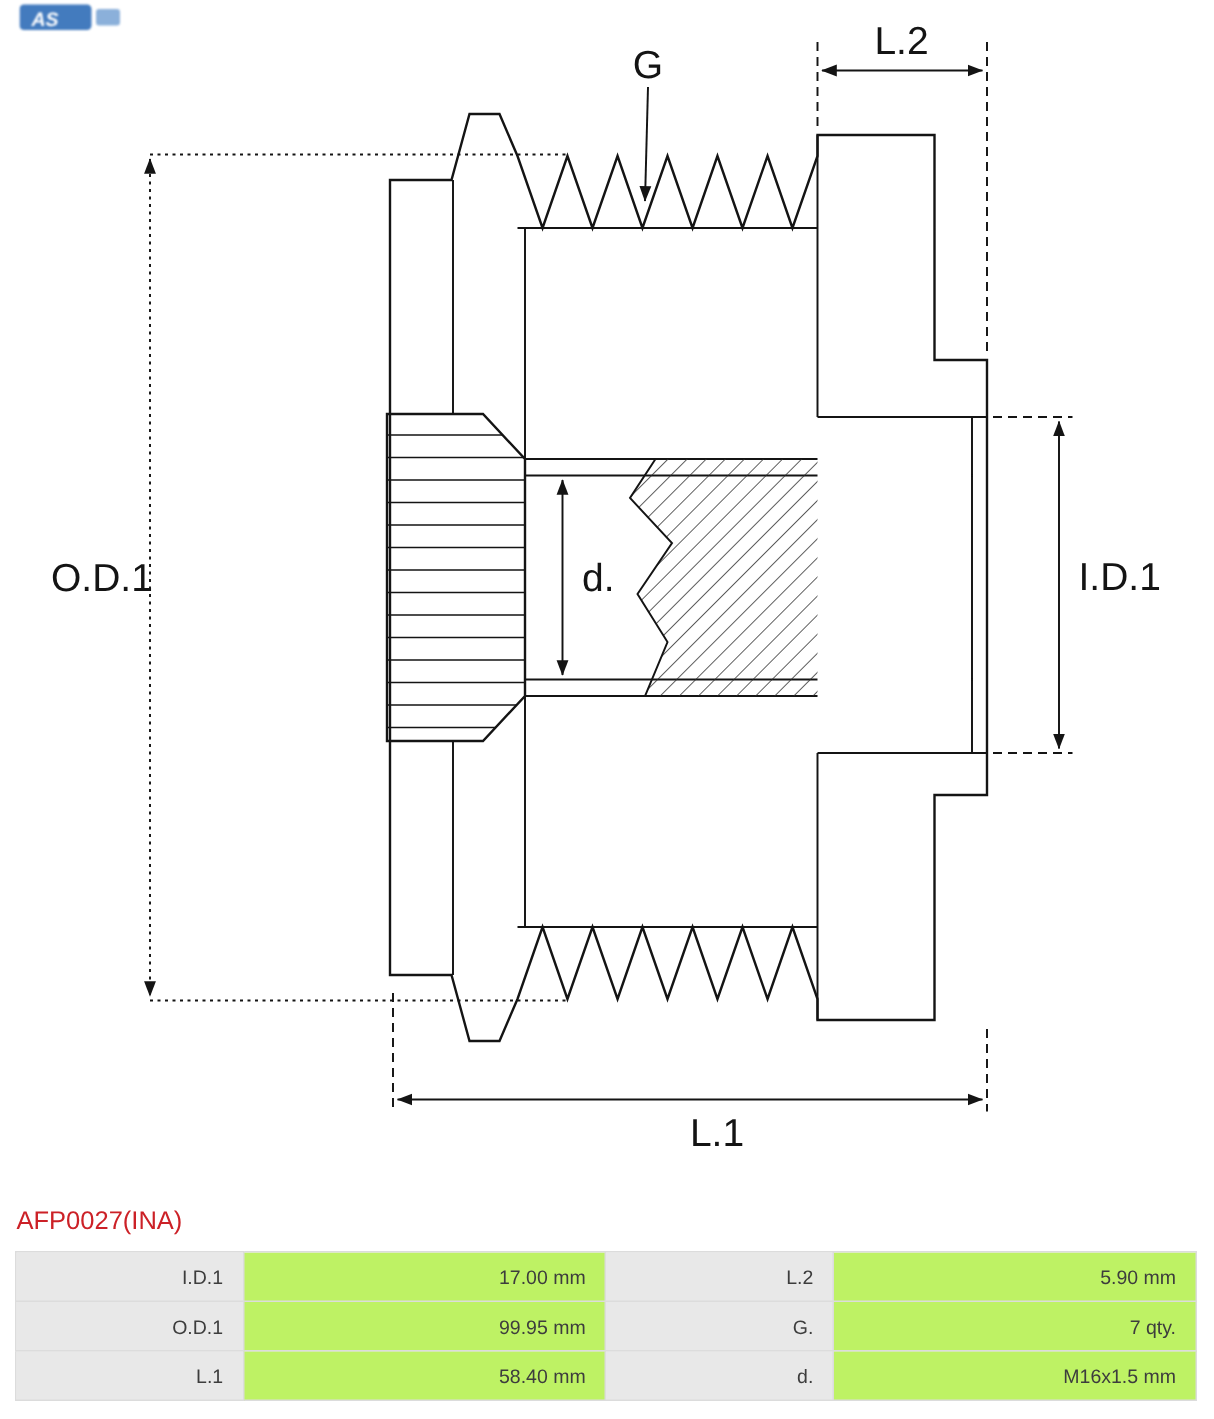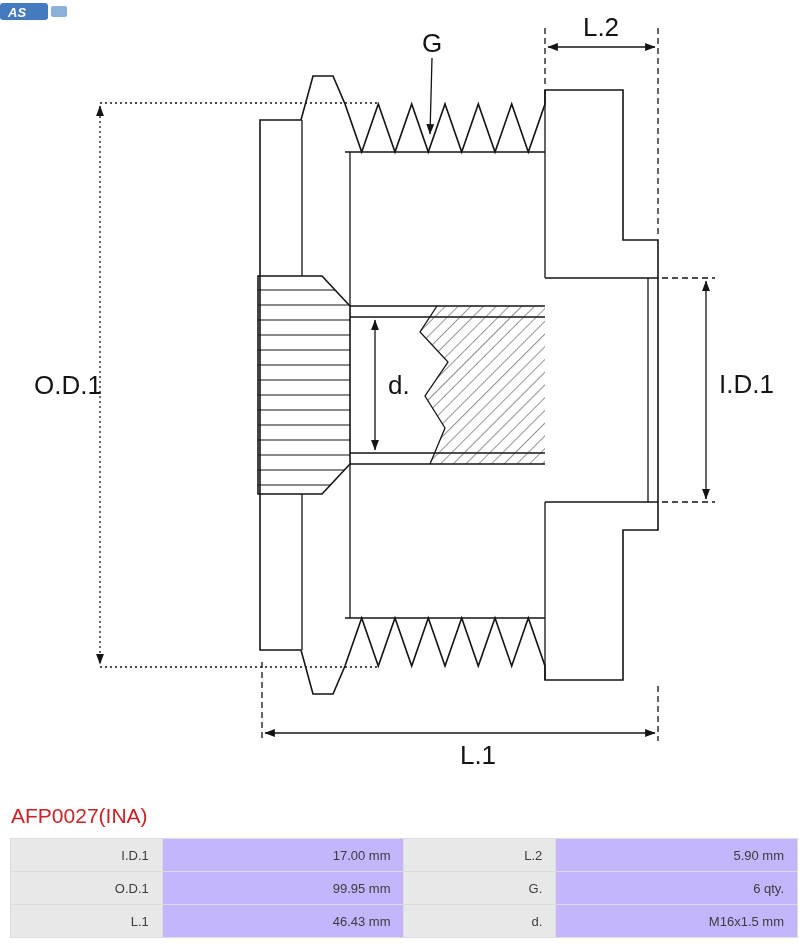--- a/index.html
+++ b/index.html
@@ -4,52 +4,52 @@
 <style>
   html,body { margin:0; padding:0; }
   body {
     width:809px; height:946px;
     background:#ffffff;
     font-family:"Liberation Sans", sans-serif;
     position:relative;
     overflow:hidden;
   }
   .logo {
-    position:absolute; top:2px; left:0;
+    position:absolute; top:2px; left:13px;
     filter: blur(0.7px); opacity:.9;
   }
   svg.drawing { display:block; }
   .draw-line { stroke:#141414; fill:none; }
   .thick  { stroke-width:1.6; }
   .mid    { stroke-width:1.3; }
   .thin   { stroke-width:1.1; }
   .dotted { stroke-dasharray:2 3; }
   .dashed { stroke-dasharray:6 4; }
   .dim-label {
     font-family:"Liberation Sans", sans-serif;
     font-size:26px; fill:#141414;
   }
   .part-number {
     margin:16px 0 10px 11px;
-    font-size:21px; font-weight:400;
+    font-size:17px; font-weight:400;
     color:#cc2127;
   }
   table.specs {
     border-collapse:collapse;
     width:788px; margin-left:10px;
     font-size:13px; color:#3d3d3d;
     table-layout:fixed;
   }
   table.specs td {
     border:1px solid #dcdcdc;
     height:32px; padding:0 13px;
     text-align:right; white-space:nowrap;
   }
   td.lbl { background:#e8e8e8; width:18.5%; }
-  td.val { background:#c4b5fd; width:31.5%; }
+  td.val { background:#bef264; width:31.5%; }
 </style>
 </head>
 <body>
 
 <div class="logo">
   <svg width="72" height="20" viewBox="0 0 72 20">
     <rect x="0" y="1" width="48" height="17" rx="3" fill="#2f6db8"></rect>
     <rect x="51" y="4" width="16" height="11" rx="2" fill="#7fa8d6"></rect>
     <text x="8" y="15" font-size="13" font-style="italic" font-weight="bold" fill="#ffffff">AS</text>
   </svg>
@@ -147,22 +147,22 @@
     <tr>
       <td class="lbl">I.D.1</td>
       <td class="val">17.00 mm</td>
       <td class="lbl">L.2</td>
       <td class="val">5.90 mm</td>
     </tr>
     <tr>
       <td class="lbl">O.D.1</td>
       <td class="val">99.95 mm</td>
       <td class="lbl">G.</td>
-      <td class="val">6 qty.</td>
+      <td class="val">7 qty.</td>
     </tr>
     <tr>
       <td class="lbl">L.1</td>
-      <td class="val">46.43 mm</td>
+      <td class="val">58.40 mm</td>
       <td class="lbl">d.</td>
       <td class="val">M16x1.5 mm</td>
     </tr>
   </tbody>
 </table>
 
 </body></html>

